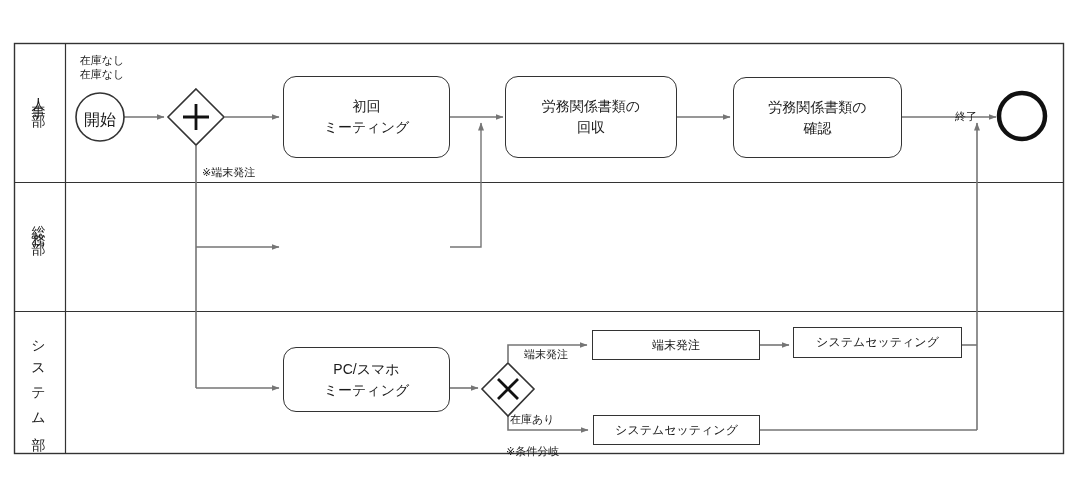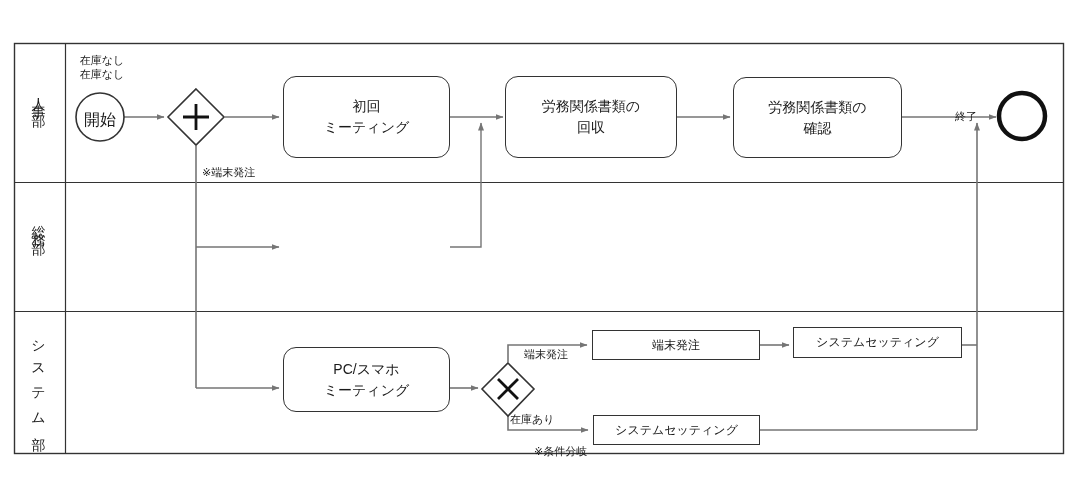--- a/index.html
+++ b/index.html
@@ -106,15 +106,15 @@
   <div class="task task-sm" style="left:793px;top:327px;width:169px;height:31px">
     <span>システムセッティング</span>
   </div>
   <div class="task task-sm" style="left:593px;top:415px;width:167px;height:30px">
     <span>システムセッティング</span>
   </div>
 
   <div class="lbl" style="left:202px;top:165px">※端末発注</div>
   <div class="lbl" style="left:524px;top:347px">端末発注</div>
   <div class="lbl" style="left:510px;top:412px">在庫あり</div>
-  <div class="lbl" style="left:534px;top:444px">※条件分岐</div>
+  <div class="lbl" style="left:506px;top:444px">※条件分岐</div>
 
 </div>
 
 </body></html>

